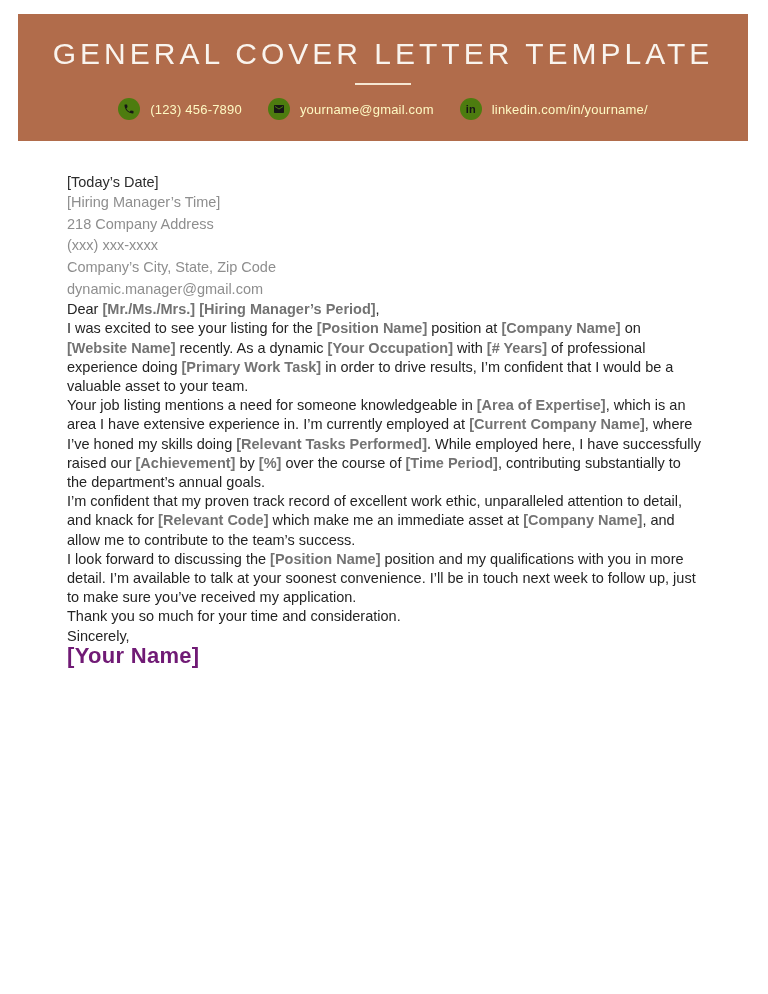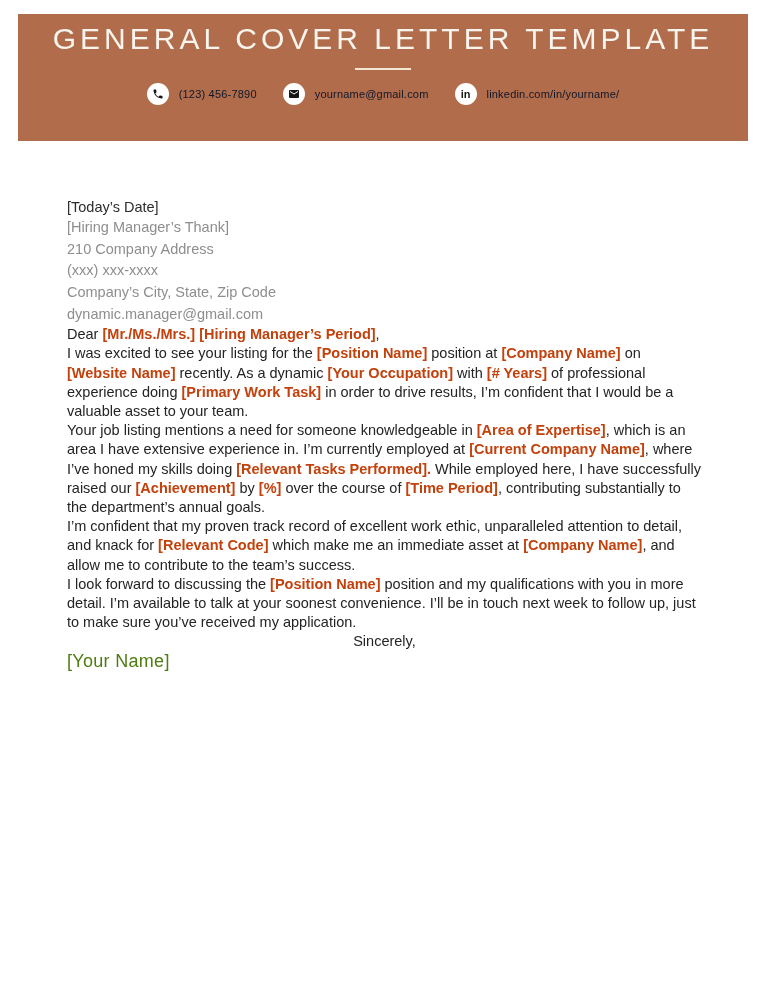--- a/index.html
+++ b/index.html
@@ -8,60 +8,60 @@
     font-family:"Liberation Sans", sans-serif;
   }
   .page{width:768px;height:994px;background:#ffffff;position:relative;}
 
   
   .banner{
     margin:14px 20px 0 18px;height:127px;background:#b16c4b;
     box-sizing:border-box;
   }
   .banner-title{
-    margin:0;padding-top:8px;text-align:center;
+    margin:0;padding-top:23px;text-align:center;
     font-size:30px;font-weight:300;letter-spacing:4px;
     color:#f9f4ee;white-space:nowrap;
   }
   .title-divider{
     width:56px;height:2px;background:#f5e7d3;margin:12px auto 0;
   }
   .contacts{
     display:flex;justify-content:center;align-items:center;
     gap:26px;margin-top:13px;
   }
   .contact{display:flex;align-items:center;gap:10px;}
-  .contact-label{color:#0f172a;font-size:11px;letter-spacing:0.2px;}
+  .contact-label{color:#fef9c3;font-size:13px;letter-spacing:0.2px;}
   .icon-circle{
-    width:22px;height:22px;border-radius:50%;background:#ffffff;
+    width:22px;height:22px;border-radius:50%;background:#4d7c0f;
     display:flex;align-items:center;justify-content:center;flex:0 0 auto;
   }
   .icon-circle svg{display:block;}
   .in-badge{
     font-size:11px;font-weight:bold;color:#161616;line-height:1;
     letter-spacing:0;
   }
 
   
   .letter{
-    padding:43px 66px 0 67px;color:#242424;
-    font-size:14.5px;line-height:19.2px;margin-top:14px;
+    padding:32px 66px 0 67px;color:#242424;
+    font-size:14.5px;line-height:19.2px;
   }
   .letter p{margin:0;}
   .date-line{margin-bottom:33px;color:#2c2c2c;}
   .recipient p{line-height:21.6px;color:#8e8e8e;}
   .salutation{margin-top:20px;}
   .para{margin-top:14px;}
   .thanks{margin-top:14px;}
-  .closing{margin-top:14px;text-align:center;}
+  .closing{margin-top:14px;}
   .signature{
-    margin-top:39px;font-size:18px;font-weight:normal;
-    color:#4d7c0f;letter-spacing:0.3px;
+    margin-top:39px;font-size:22px;font-weight:bold;
+    color:#701a75;letter-spacing:0.3px;
   }
-  .b{font-weight:bold;color:#c2410c;}
+  .b{font-weight:bold;color:#737373;}
 </style>
 </head>
 <body>
 
 <div class="page">
 
   <header class="banner">
     <h1 class="banner-title">GENERAL COVER LETTER TEMPLATE</h1>
     <div class="title-divider"></div>
 
@@ -92,33 +92,34 @@
         <span class="contact-label">linkedin.com/in/yourname/</span>
       </div>
 
     </div>
   </header>
 
   <main class="letter">
     <p class="date-line">[Today’s Date]</p>
 
     <div class="recipient">
-      <p>[Hiring Manager’s Thank]</p>
-      <p>210 Company Address</p>
+      <p>[Hiring Manager’s Time]</p>
+      <p>218 Company Address</p>
       <p>(xxx) xxx-xxxx</p>
       <p>Company’s City, State, Zip Code</p>
       <p>dynamic.manager@gmail.com</p>
     </div>
 
     <p class="salutation"><span>Dear </span><span class="b">[Mr./Ms./Mrs.]</span><span> </span><span class="b">[Hiring Manager’s Period]</span><span>,</span></p>
 
     <div id="paragraphs">
         <p class="para"><span>I was excited to see your listing for the </span><span class="b">[Position Name]</span><span> position at </span><span class="b">[Company Name]</span><span> on </span><span class="b">[Website Name]</span><span> recently. As a dynamic </span><span class="b">[Your Occupation]</span><span> with </span><span class="b">[# Years]</span><span> of professional experience doing </span><span class="b">[Primary Work Task]</span><span> in order to drive results, I’m confident that I would be a valuable asset to your team.</span></p>
         <p class="para"><span>Your job listing mentions a need for someone knowledgeable in </span><span class="b">[Area of Expertise]</span><span>, which is an area I have extensive experience in. I’m currently employed at </span><span class="b">[Current Company Name]</span><span>, where I’ve honed my skills doing </span><span class="b">[Relevant Tasks Performed].</span><span> While employed here, I have successfully raised our </span><span class="b">[Achievement]</span><span> by </span><span class="b">[%]</span><span> over the course of </span><span class="b">[Time Period]</span><span>, contributing substantially to the department’s annual goals.</span></p>
         <p class="para"><span>I’m confident that my proven track record of excellent work ethic, unparalleled attention to detail, and knack for </span><span class="b">[Relevant Code]</span><span> which make me an immediate asset at </span><span class="b">[Company Name]</span><span>, and allow me to contribute to the team’s success.</span></p>
         <p class="para"><span>I look forward to discussing the </span><span class="b">[Position Name]</span><span> position and my qualifications with you in more detail. I’m available to talk at your soonest convenience. I’ll be in touch next week to follow up, just to make sure you’ve received my application.</span></p>
       </div>
 
+    <p class="thanks">Thank you so much for your time and consideration.</p>
     <p class="closing">Sincerely,</p>
     <p class="signature">[Your Name]</p>
   </main>
 
 </div>
 
 </body></html>

